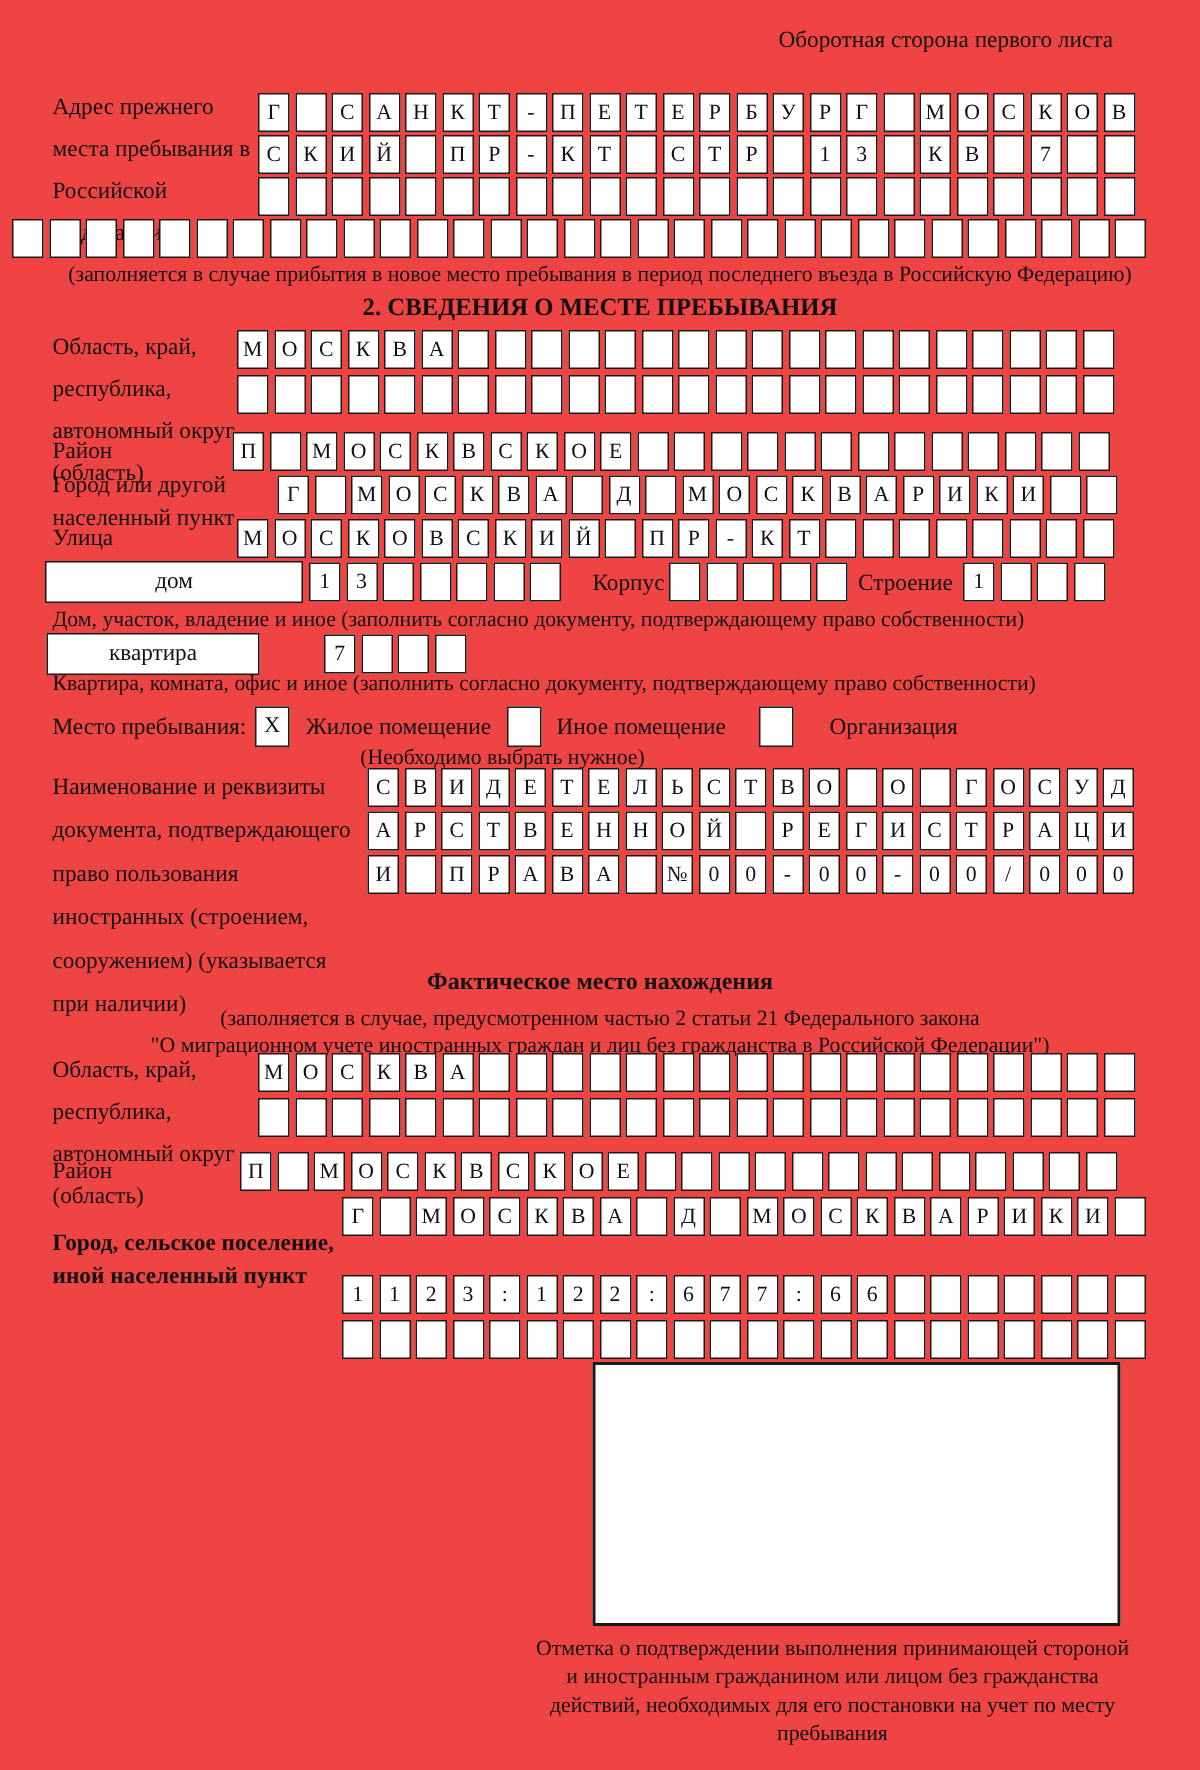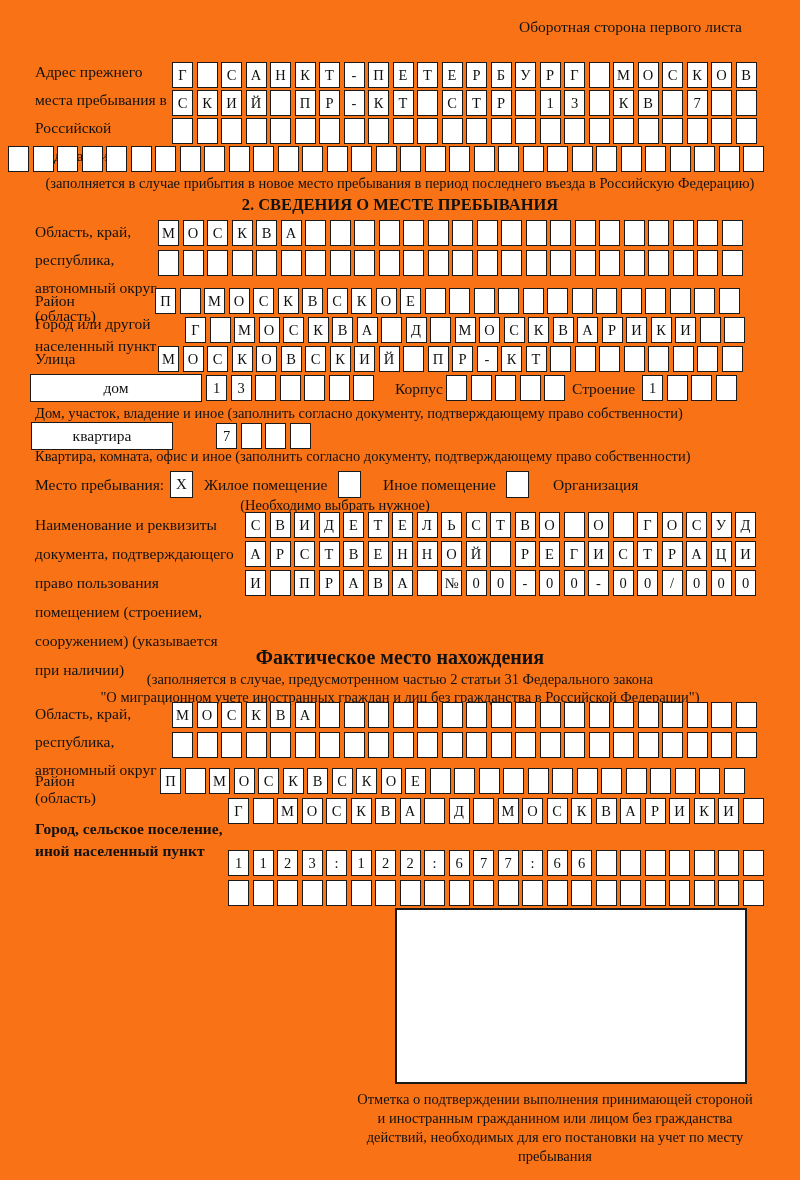--- a/index.html
+++ b/index.html
@@ -1,17 +1,17 @@
 <!DOCTYPE html>
 <html><head>
 <meta charset="utf-8">
 <style>
   html,body{margin:0;padding:0;background:#e9e9e9;}
   .page{
-    position:relative;width:800px;height:1180px;background:#f97316;
+    position:relative;width:800px;height:1180px;background:#ef4444;
     font-family:"Liberation Serif","DejaVu Serif",serif;color:#111;
     overflow:hidden;margin:0 auto;
   }
   .abs{position:absolute;}
   .lbl{font-size:15.5px;line-height:26px;}
   .small{font-size:14.5px;}
   .bold{font-weight:bold;}
   .center{text-align:center;}
   .boxrow{position:absolute;display:flex;gap:3.5px;}
   .cbox{
@@ -333,28 +333,28 @@
   <div class="abs small" style="top:448px;left:35px;">Квартира, комната, офис и иное (заполнить согласно документу, подтверждающему право собственности)</div>
 
   <div class="abs lbl" style="top:472px;left:35px;">Место пребывания:</div>
   <div class="chk" style="top:471px;left:170px;">
       <span>X</span>
     </div>
   <div class="abs lbl" style="top:472px;left:204px;">Жилое помещение</div>
   <div class="chk" style="top:471px;left:338px;">
       <span></span>
     </div>
-  <div class="abs lbl" style="top:472px;left:371px;margin-left:12px;">Иное помещение</div>
+  <div class="abs lbl" style="top:472px;left:371px;">Иное помещение</div>
   <div class="chk" style="top:471px;left:506px;">
       <span></span>
     </div>
   <div class="abs lbl" style="top:472px;left:553px;">Организация</div>
   <div class="abs small center" style="top:497px;left:195px;width:280px;">(Необходимо выбрать нужное)</div>
 
-  <div class="abs lbl" style="top:510px;left:35px;width:208px;line-height:29px;">Наименование и реквизиты документа, подтверждающего право пользования помещением (строением, сооружением) (указывается при наличии)</div>
+  <div class="abs lbl" style="top:510px;left:35px;width:208px;line-height:29px;">Наименование и реквизиты документа, подтверждающего право пользования иностранных (строением, сооружением) (указывается при наличии)</div>
   <div class="boxrow" style="top:512px;left:245px;">
       <span class="cbox">С</span>
       <span class="cbox">В</span>
       <span class="cbox">И</span>
       <span class="cbox">Д</span>
       <span class="cbox">Е</span>
       <span class="cbox">Т</span>
       <span class="cbox">Е</span>
       <span class="cbox">Л</span>
       <span class="cbox">Ь</span>
@@ -411,22 +411,22 @@
       <span class="cbox">0</span>
       <span class="cbox">-</span>
       <span class="cbox">0</span>
       <span class="cbox">0</span>
       <span class="cbox">/</span>
       <span class="cbox">0</span>
       <span class="cbox">0</span>
       <span class="cbox">0</span>
     </div>
 
-  <div class="abs bold center" style="top:646px;left:0;width:800px;font-size:20px;">Фактическое место нахождения</div>
-  <div class="abs small center" style="top:671px;left:0;width:800px;">(заполняется в случае, предусмотренном частью 2 статьи 31 Федерального закона</div>
+  <div class="abs bold center" style="top:646px;left:0;width:800px;font-size:16px;">Фактическое место нахождения</div>
+  <div class="abs small center" style="top:671px;left:0;width:800px;">(заполняется в случае, предусмотренном частью 2 статьи 21 Федерального закона</div>
   <div class="abs small center" style="top:689px;left:0;width:800px;">"О миграционном учете иностранных граждан и лиц без гражданства в Российской Федерации")</div>
 
   <div class="abs lbl" style="top:700px;left:35px;width:150px;line-height:28px;">Область, край, республика, автономный округ (область)</div>
   <div class="boxrow" style="top:702px;left:172px;">
       <span class="cbox">М</span>
       <span class="cbox">О</span>
       <span class="cbox">С</span>
       <span class="cbox">К</span>
       <span class="cbox">В</span>
       <span class="cbox">А</span>

